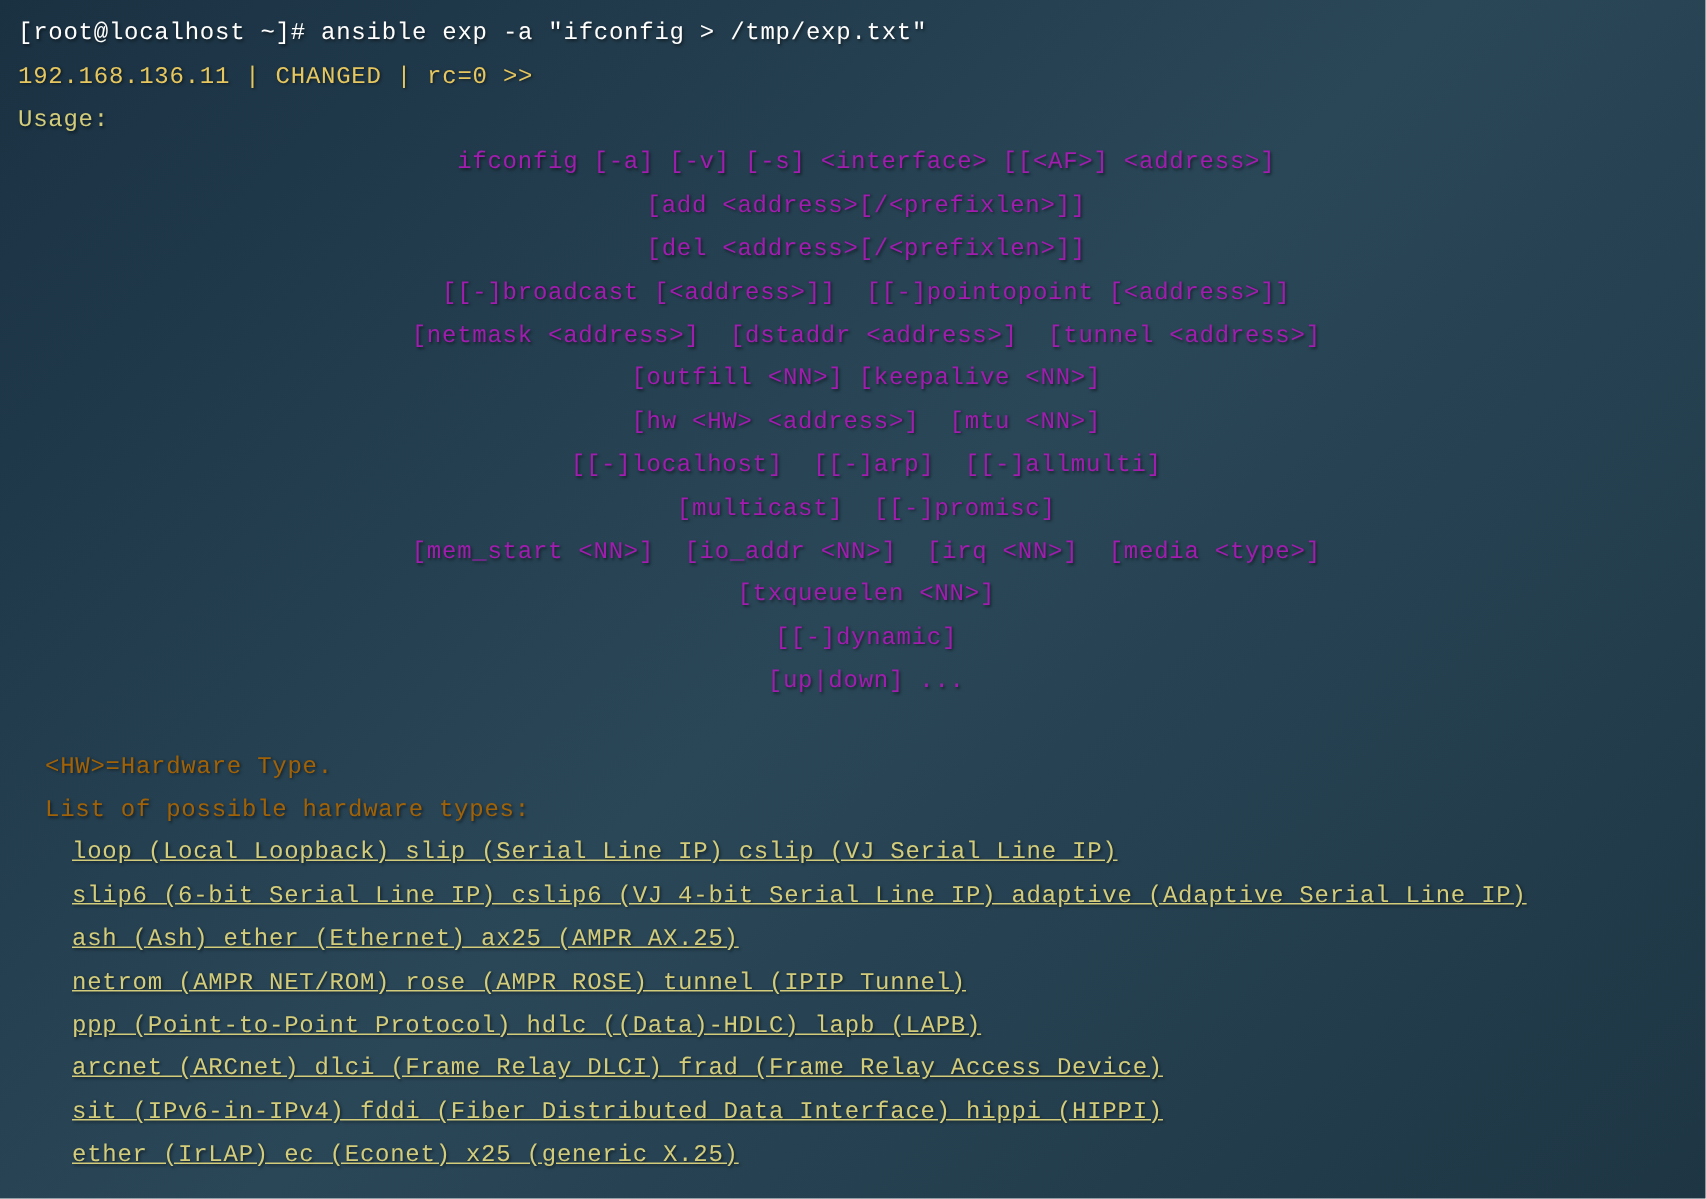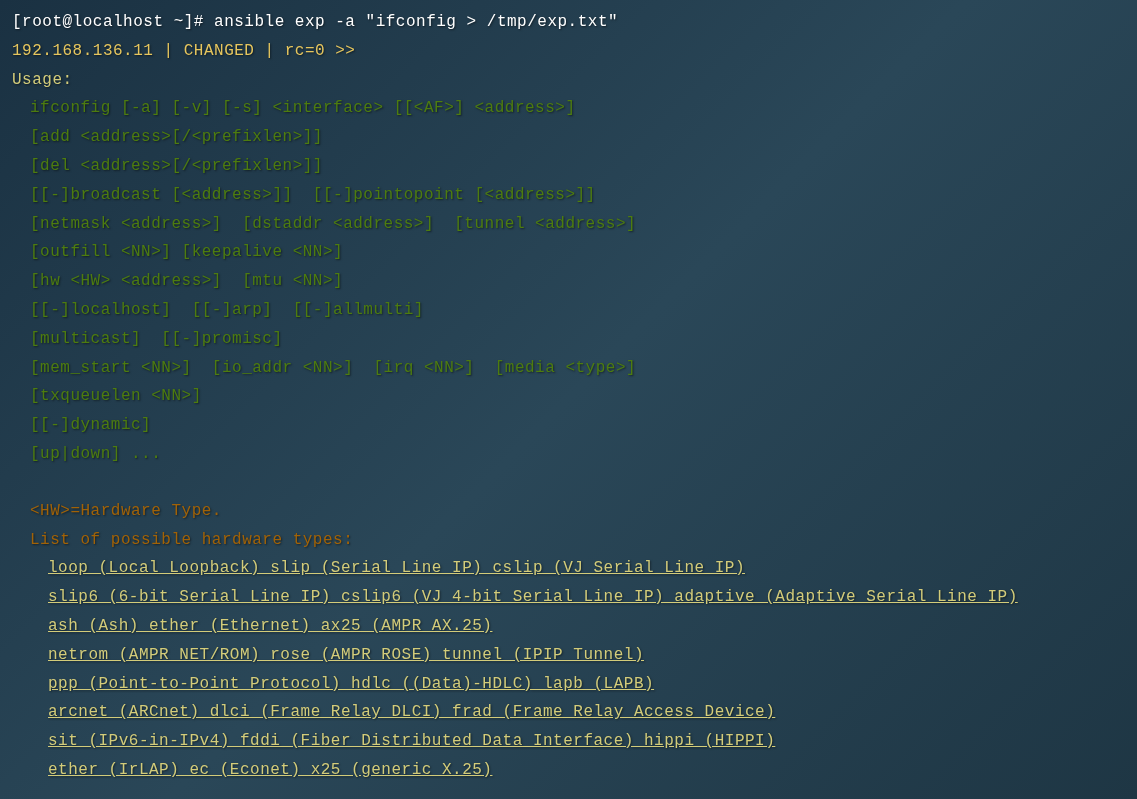--- a/index.html
+++ b/index.html
@@ -30,23 +30,24 @@
     .prompt-white-input {
       color: #ffffff;
     }
     .status-line {
       color: #e6c65e;
     }
     .usage-heading {
       color: #d3cc7a;
     }
     .usage-line {
-      color: #4d7c0f;
+      color: #a21caf;
       padding-left: 18px;
       white-space: pre-wrap;
+      text-align: center;
     }
     .hw-line {
       color: #a16207;
       padding-left: 18px;
     }
     .hw-item {
       color: #d3cc7a;
       padding-left: 36px;
       white-space: pre-wrap;
       text-decoration: underline;

